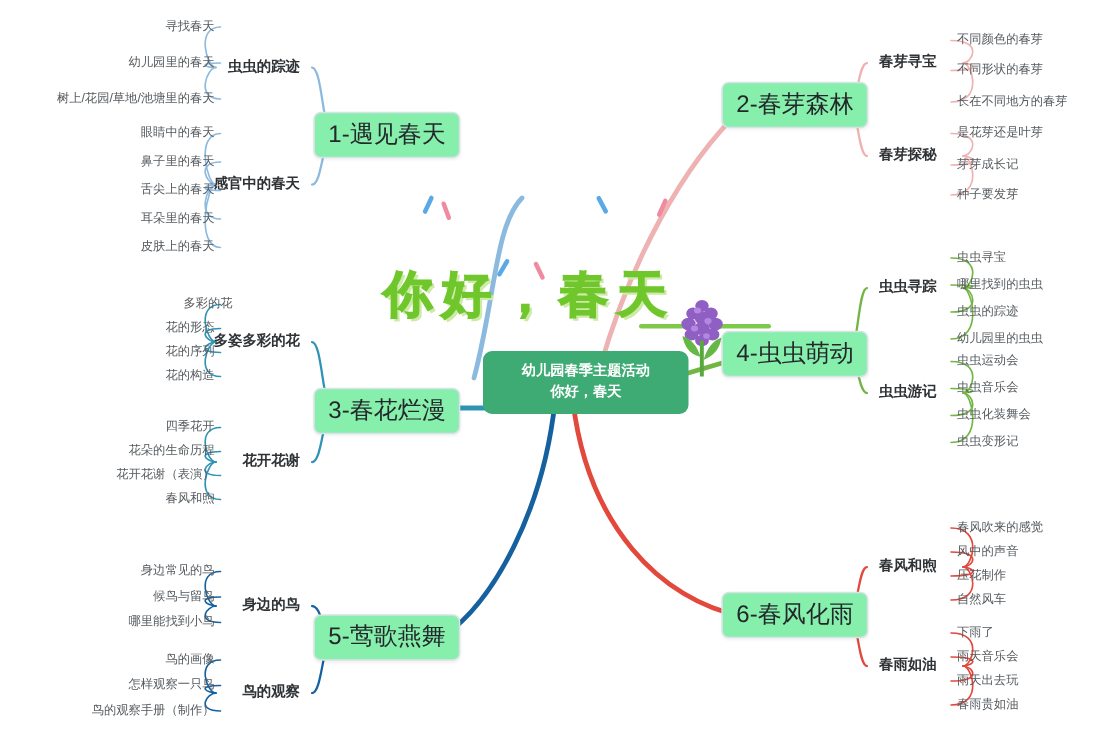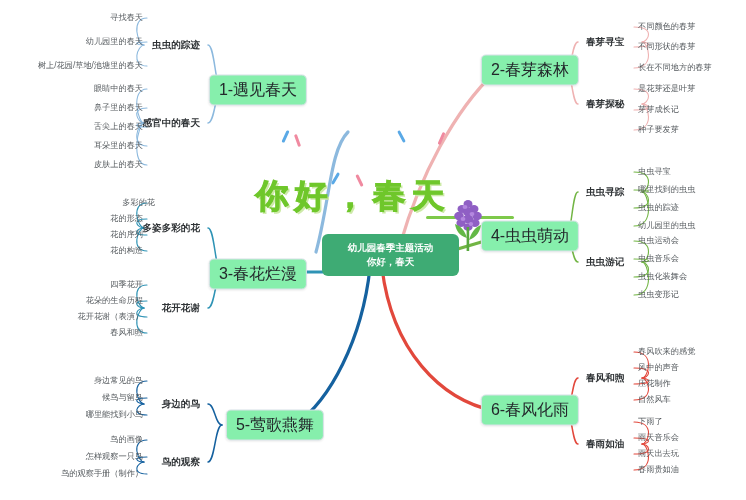--- a/index.html
+++ b/index.html
@@ -149,21 +149,21 @@
       <div class="mid l" style="left: 586px; top: 192px;">虫虫寻踪</div>
       <div class="leaf l" style="left: 638px; top: 172px;">虫虫寻宝</div>
       <div class="leaf l" style="left: 638px; top: 190px;">哪里找到的虫虫</div>
       <div class="leaf l" style="left: 638px; top: 208px;">虫虫的踪迹</div>
       <div class="leaf l" style="left: 638px; top: 226px;">幼儿园里的虫虫</div>
       <div class="mid l" style="left: 586px; top: 262px;">虫虫游记</div>
       <div class="leaf l" style="left: 638px; top: 241px;">虫虫运动会</div>
       <div class="leaf l" style="left: 638px; top: 259px;">虫虫音乐会</div>
       <div class="leaf l" style="left: 638px; top: 277px;">虫虫化装舞会</div>
       <div class="leaf l" style="left: 638px; top: 295px;">虫虫变形记</div>
-      <div class="topic" style="left: 275px; top: 425px;"><span>5-莺歌燕舞</span></div>
+      <div class="topic" style="left: 258px; top: 425px;"><span>5-莺歌燕舞</span></div>
       <div class="mid r" style="left: 200px; top: 404px;">身边的鸟</div>
       <div class="leaf r" style="left: 143px; top: 381px;">身边常见的鸟</div>
       <div class="leaf r" style="left: 143px; top: 398px;">候鸟与留鸟</div>
       <div class="leaf r" style="left: 143px; top: 415px;">哪里能找到小鸟</div>
       <div class="mid r" style="left: 200px; top: 462px;">鸟的观察</div>
       <div class="leaf r" style="left: 143px; top: 440px;">鸟的画像</div>
       <div class="leaf r" style="left: 143px; top: 457px;">怎样观察一只鸟</div>
       <div class="leaf r" style="left: 143px; top: 474px;">鸟的观察手册（制作）</div>
       <div class="topic" style="left: 530px; top: 410px;"><span>6-春风化雨</span></div>
       <div class="mid l" style="left: 586px; top: 378px;">春风和煦</div>

